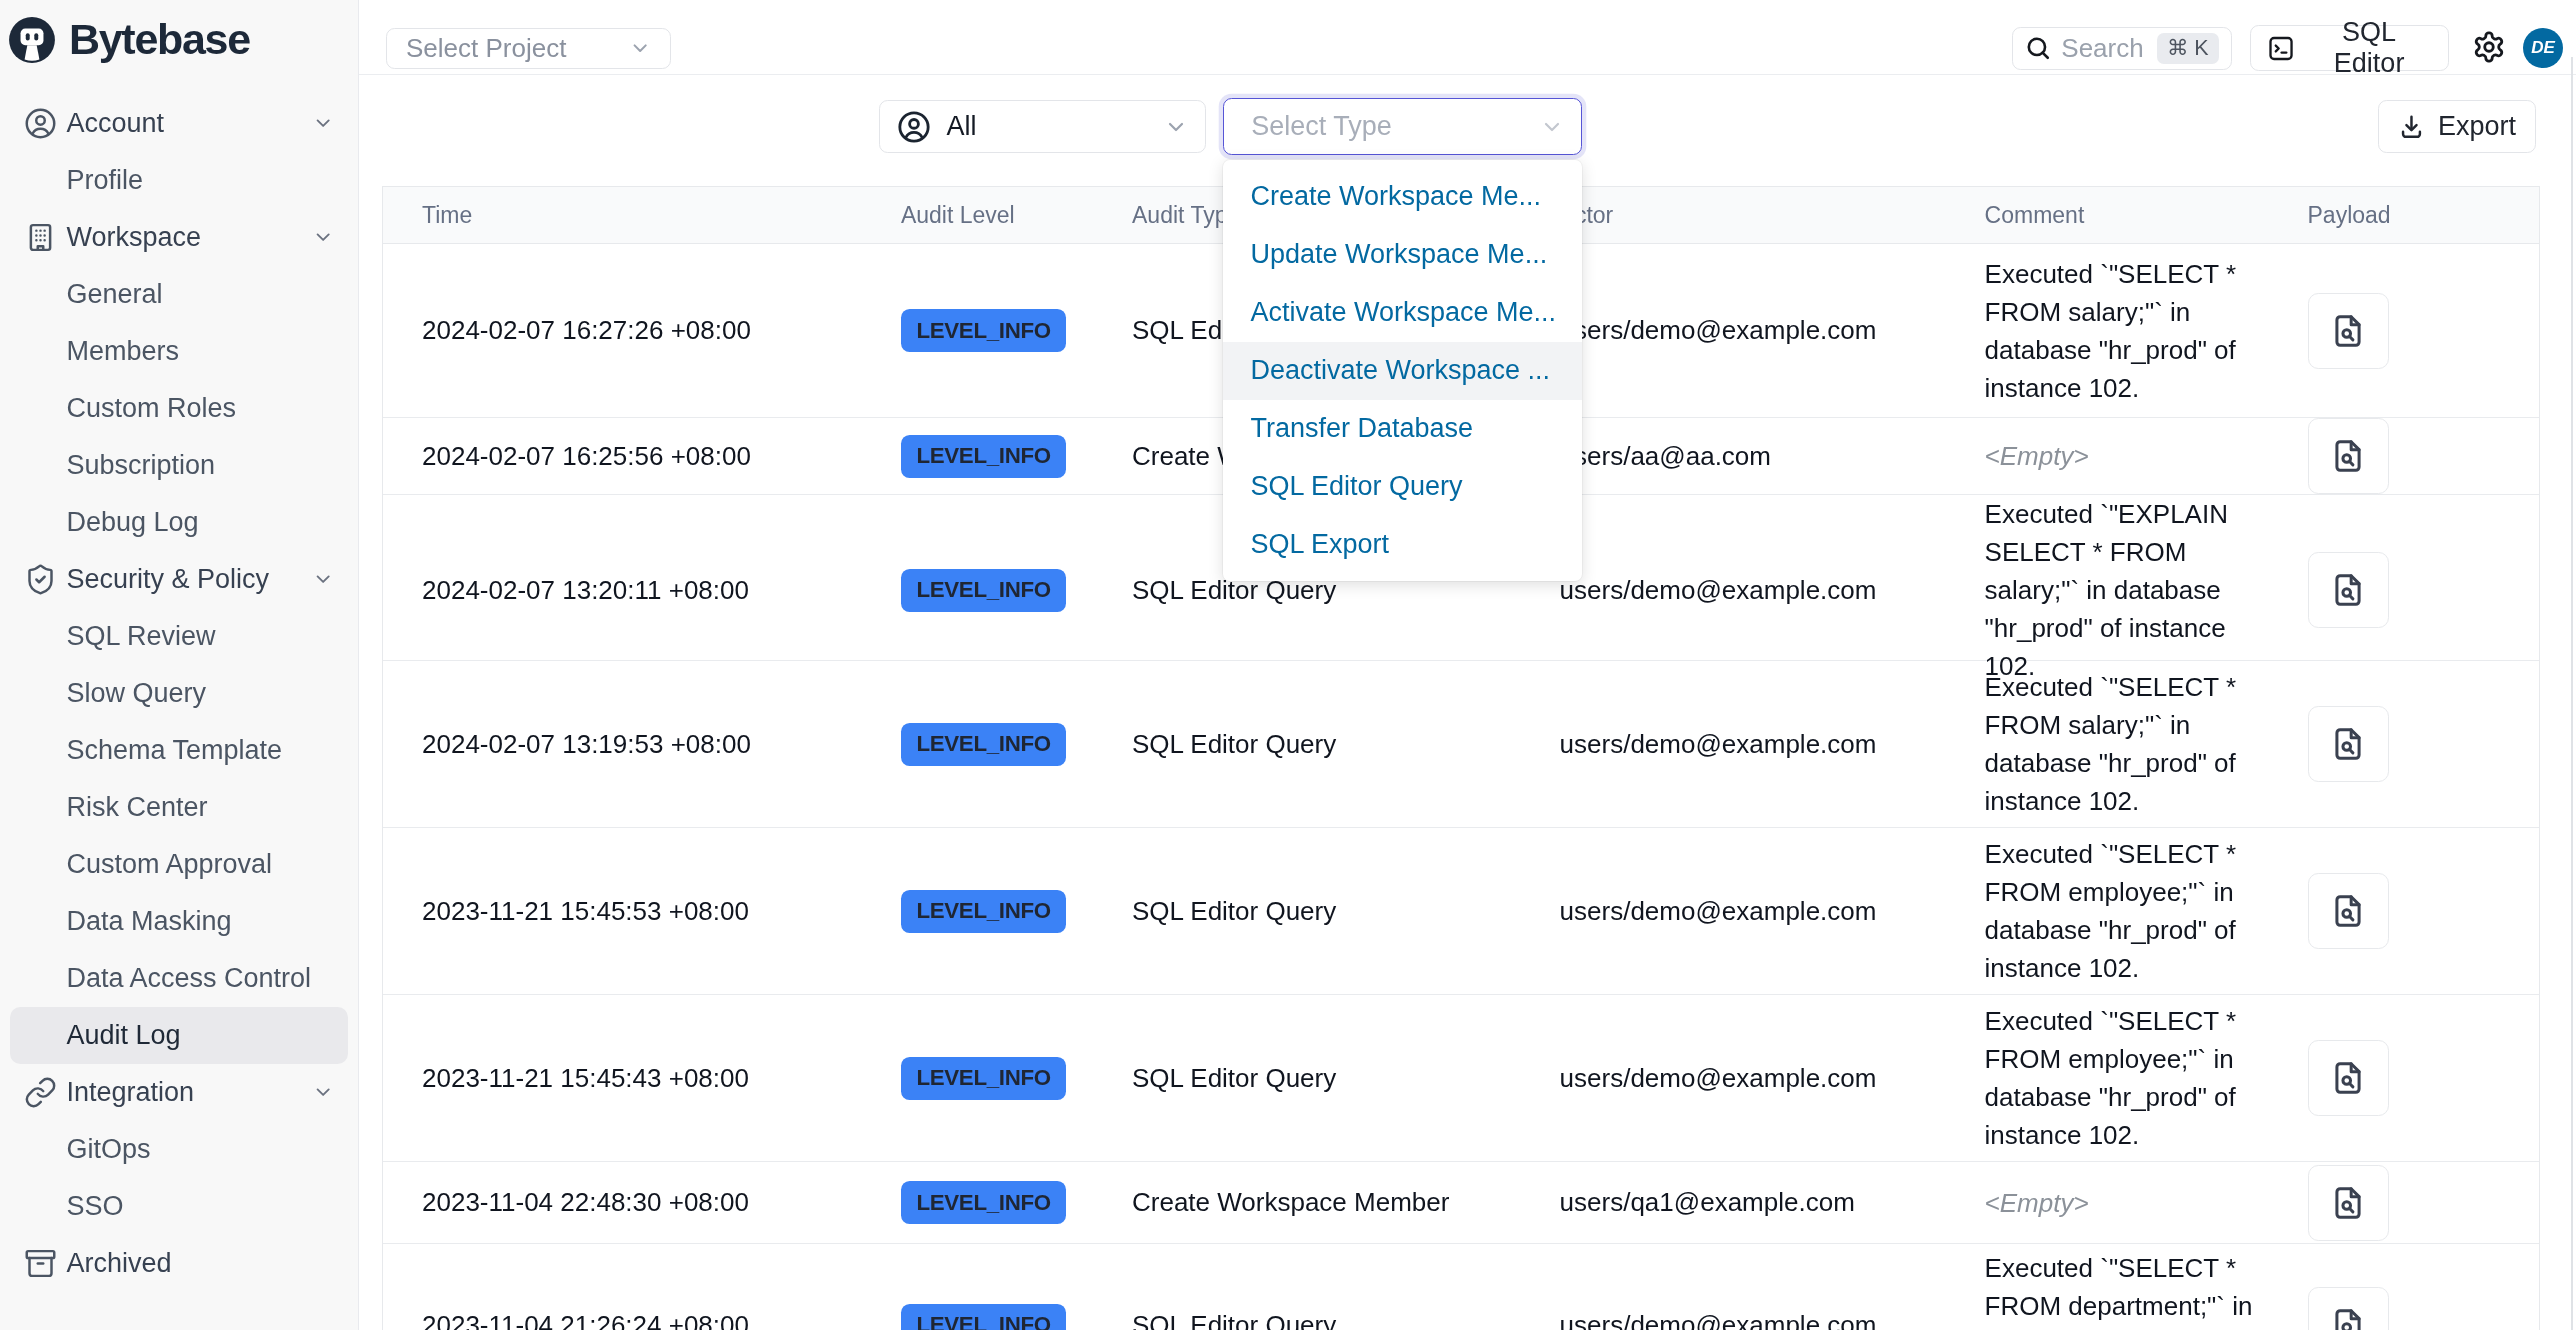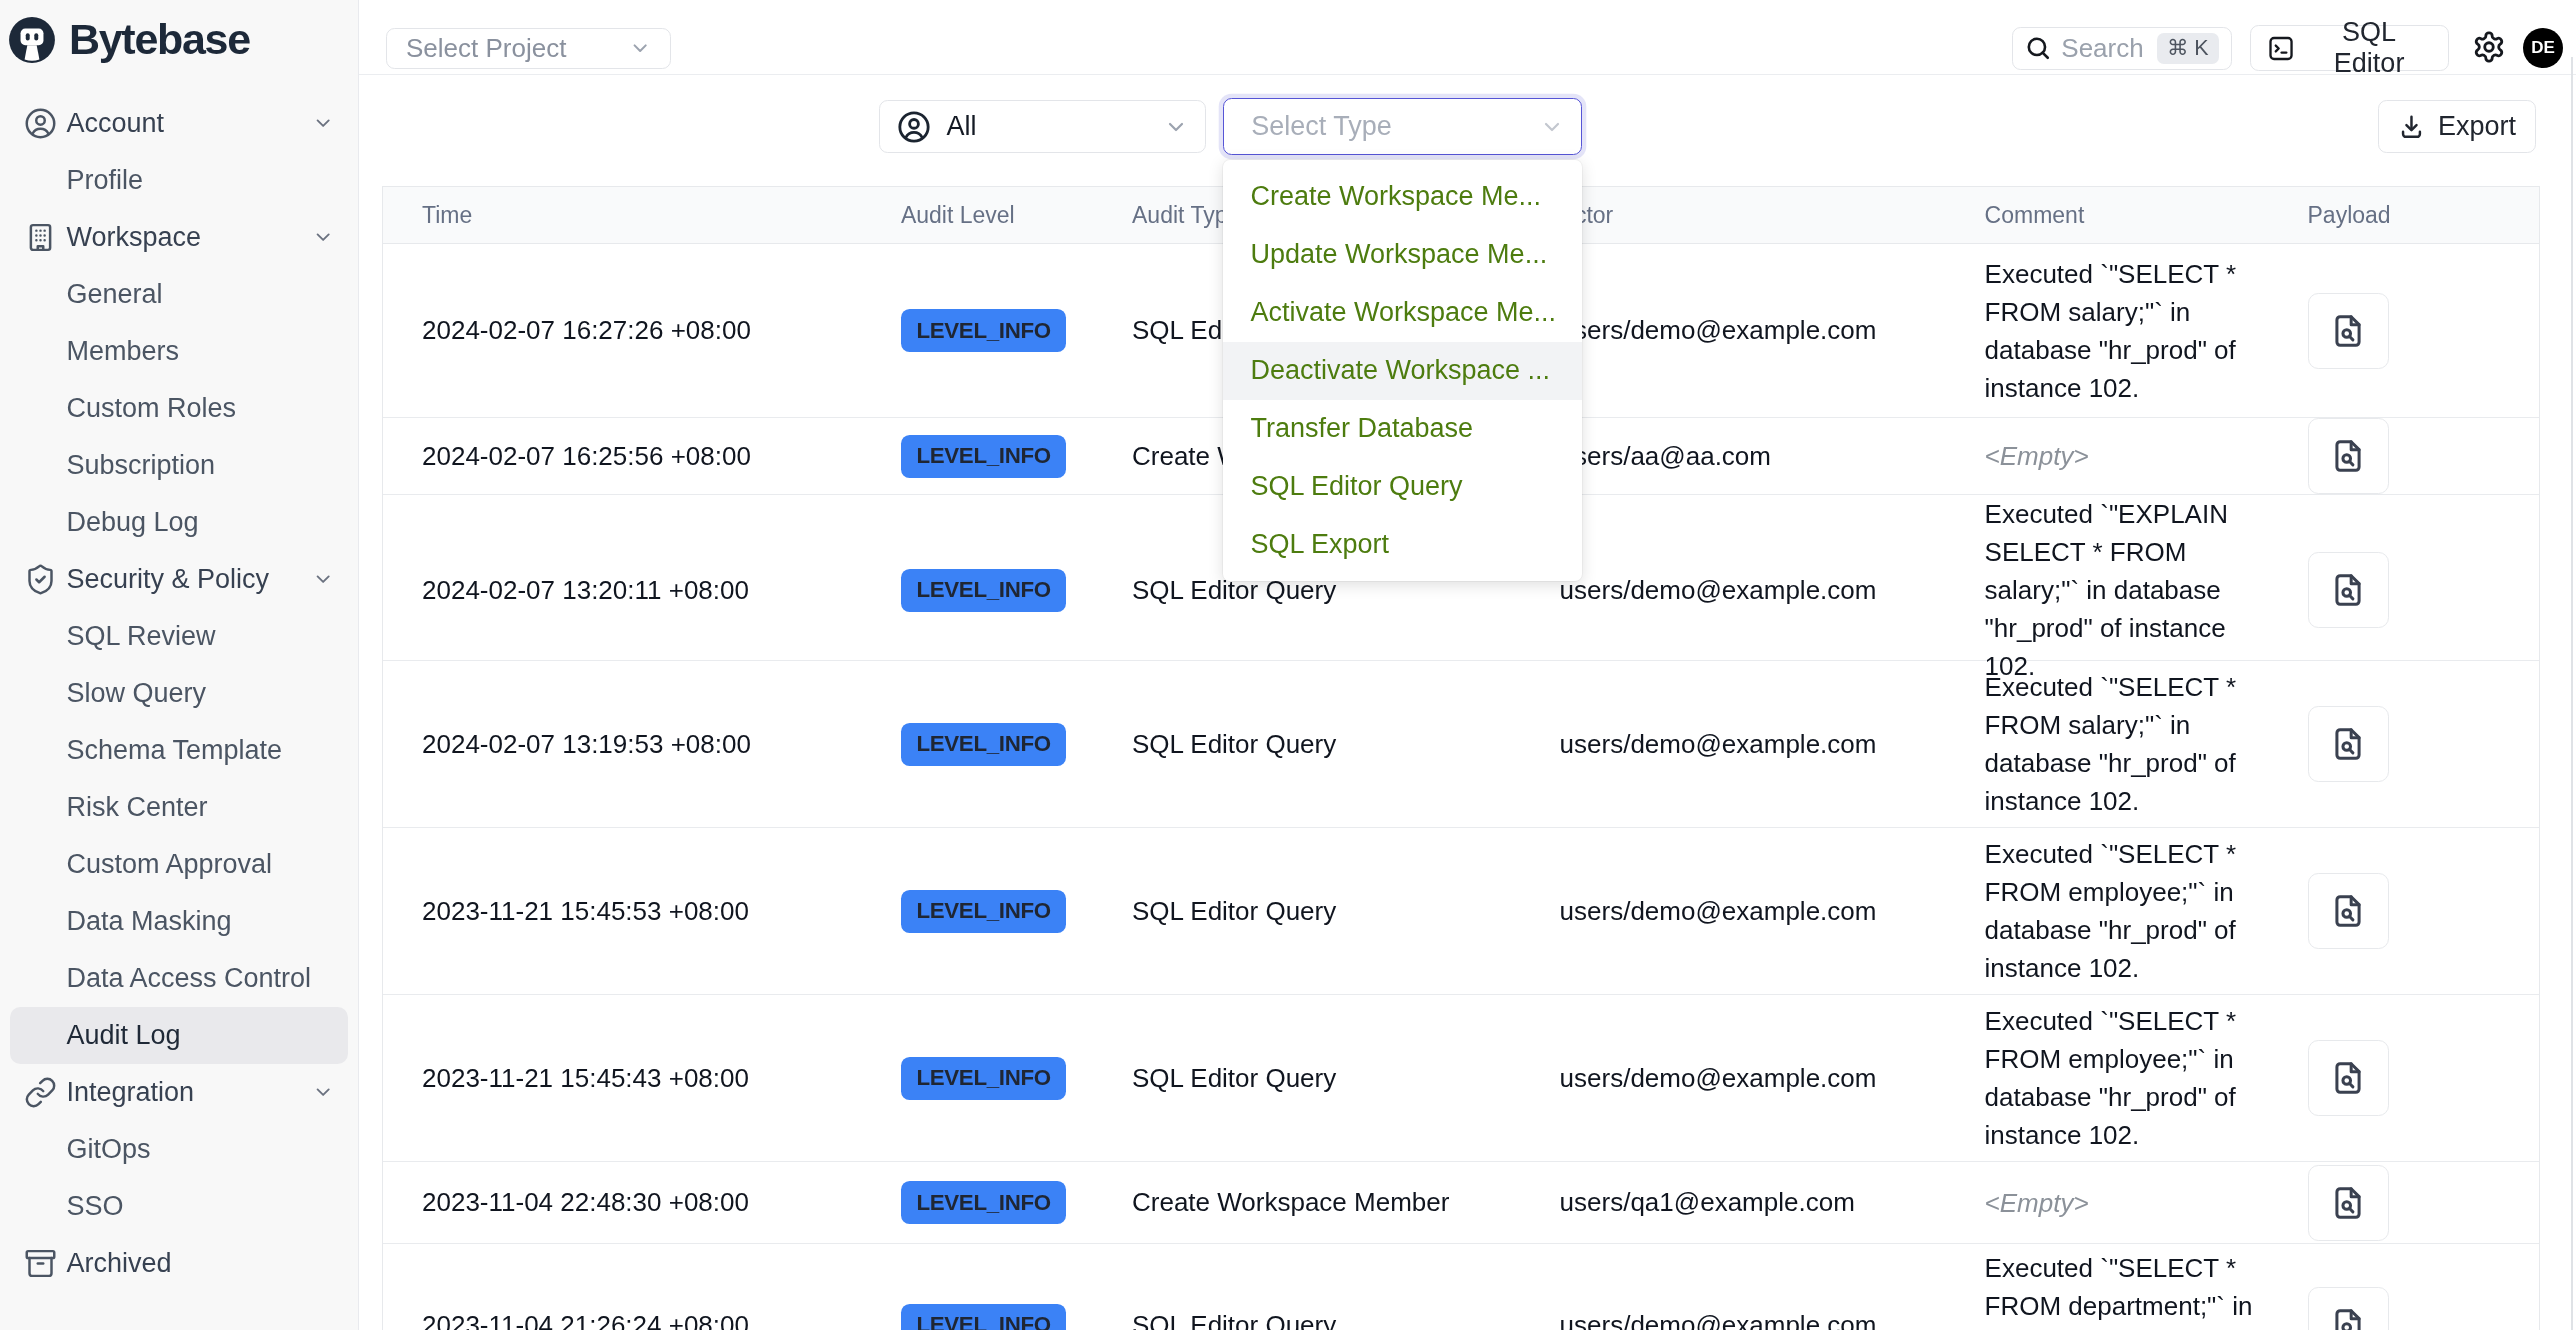--- a/index.html
+++ b/index.html
@@ -85,21 +85,21 @@
   .badge { background:#3b82f6; border-radius:8.6px; height:43px; padding:0 15.5px; display:inline-flex; align-items:center;
            font-size:22.3px; font-weight:600; color:#1f2633; letter-spacing:-0.3px; }
   .c-comment.empty { font-style:italic; color:#8b9199; }
   .payload-btn { width:81px; height:76px; background:#fff; border:1.7px solid #e7e9ec; border-radius:10.3px; cursor:pointer;
                  display:flex; align-items:center; justify-content:center; color:#3a4150; }
   .payload-btn svg { width:38px; height:38px; fill:none; stroke:currentColor; stroke-width:1.9; stroke-linecap:round; stroke-linejoin:round; }
 
   
   .type-menu { position:absolute; left:864px; top:160px; width:359px; background:#fff; border-radius:6.9px; z-index:50;
                box-shadow:0 3.4px 15.5px rgba(0,0,0,0.13), 0 0 0 0.9px rgba(0,0,0,0.04); padding:7.7px 0; }
-  .menu-item { height:58px; display:flex; align-items:center; padding:0 27.5px; font-size:27px; color:#4d7c0f; cursor:pointer; white-space:nowrap; }
+  .menu-item { height:58px; display:flex; align-items:center; padding:0 27.5px; font-size:27px; color:#0369a1; cursor:pointer; white-space:nowrap; }
   .menu-item.active { background:#f2f3f5; }
 
   .scroll-edge { position:absolute; right:2.6px; top:57px; bottom:0; width:2.6px; background:#dfe2e6; }
 </style>
 </head>
 <body>
 
 <div class="app">
 
   <aside class="sidebar">
@@ -286,21 +286,21 @@
         <span>SQL Editor</span>
       </button>
 
       <button class="gear-btn">
         <svg viewBox="0 0 24 24">
           <path d="M12.22 2h-.44a2 2 0 0 0-2 2v.18a2 2 0 0 1-1 1.73l-.43.25a2 2 0 0 1-2 0l-.15-.08a2 2 0 0 0-2.73.73l-.22.38a2 2 0 0 0 .73 2.73l.15.1a2 2 0 0 1 1 1.72v.51a2 2 0 0 1-1 1.74l-.15.09a2 2 0 0 0-.73 2.73l.22.38a2 2 0 0 0 2.73.73l.15-.08a2 2 0 0 1 2 0l.43.25a2 2 0 0 1 1 1.73V20a2 2 0 0 0 2 2h.44a2 2 0 0 0 2-2v-.18a2 2 0 0 1 1-1.73l.43-.25a2 2 0 0 1 2 0l.15.08a2 2 0 0 0 2.73-.73l.22-.39a2 2 0 0 0-.73-2.73l-.15-.08a2 2 0 0 1-1-1.74v-.5a2 2 0 0 1 1-1.74l.15-.09a2 2 0 0 0 .73-2.73l-.22-.38a2 2 0 0 0-2.73-.73l-.15.08a2 2 0 0 1-2 0l-.43-.25a2 2 0 0 1-1-1.73V4a2 2 0 0 0-2-2z"></path>
           <circle cx="12" cy="12" r="3"></circle>
         </svg>
       </button>
 
-      <div class="avatar" id="avatar" style="background: #000000;">DE</div>
+      <div class="avatar" id="avatar" style="background: #0369a1; font-style: italic;">DE</div>
     </div>
 
     <div class="ctl all-select">
       <svg class="person" viewBox="0 0 24 24">
         <circle cx="12" cy="12" r="10"></circle>
           <circle cx="12" cy="9.8" r="3.1"></circle>
           <path d="M6.3 19.3a6.4 6.4 0 0 1 11.4 0"></path>
       </svg>
       <span class="val">All</span>
       <svg class="chev" viewBox="0 0 24 24">

